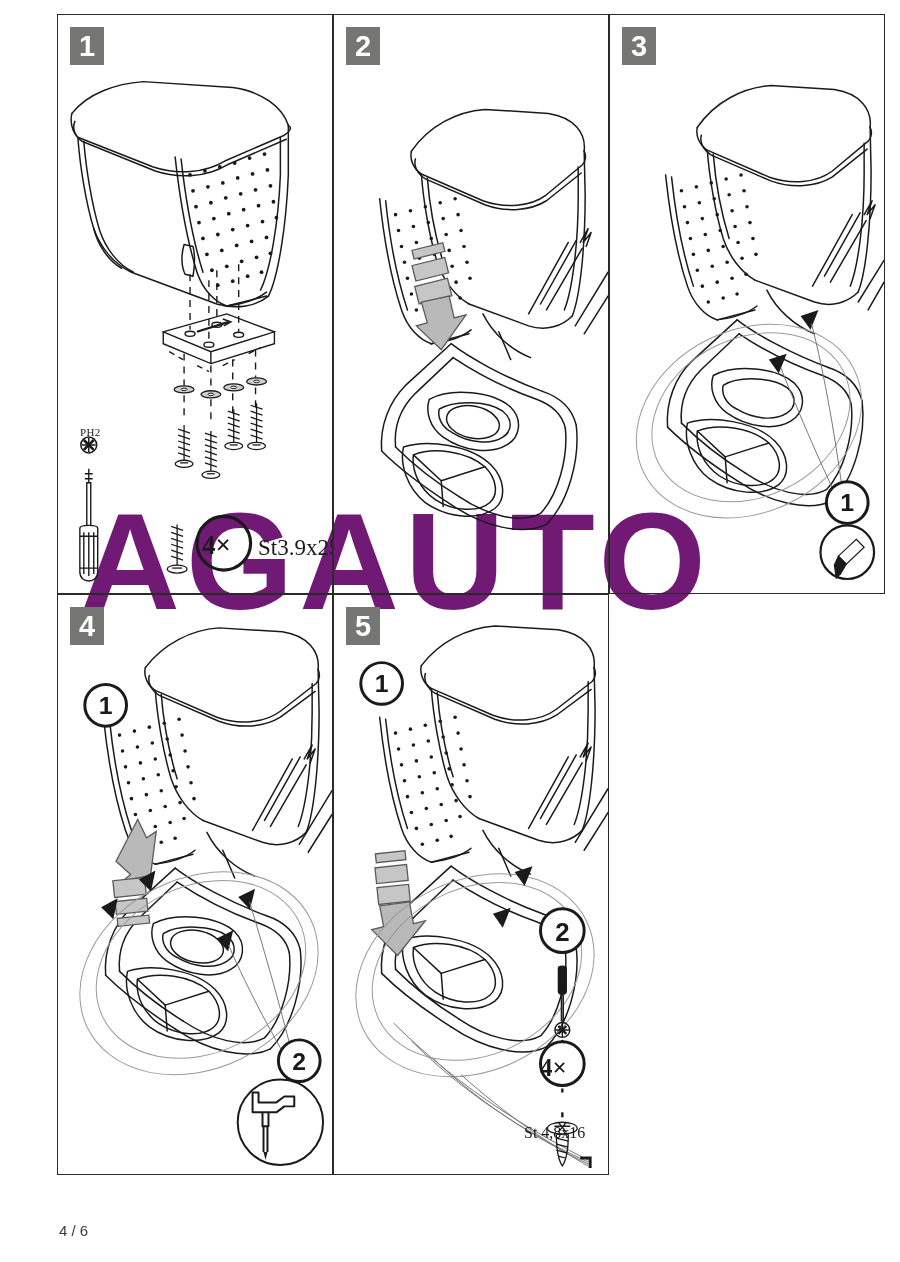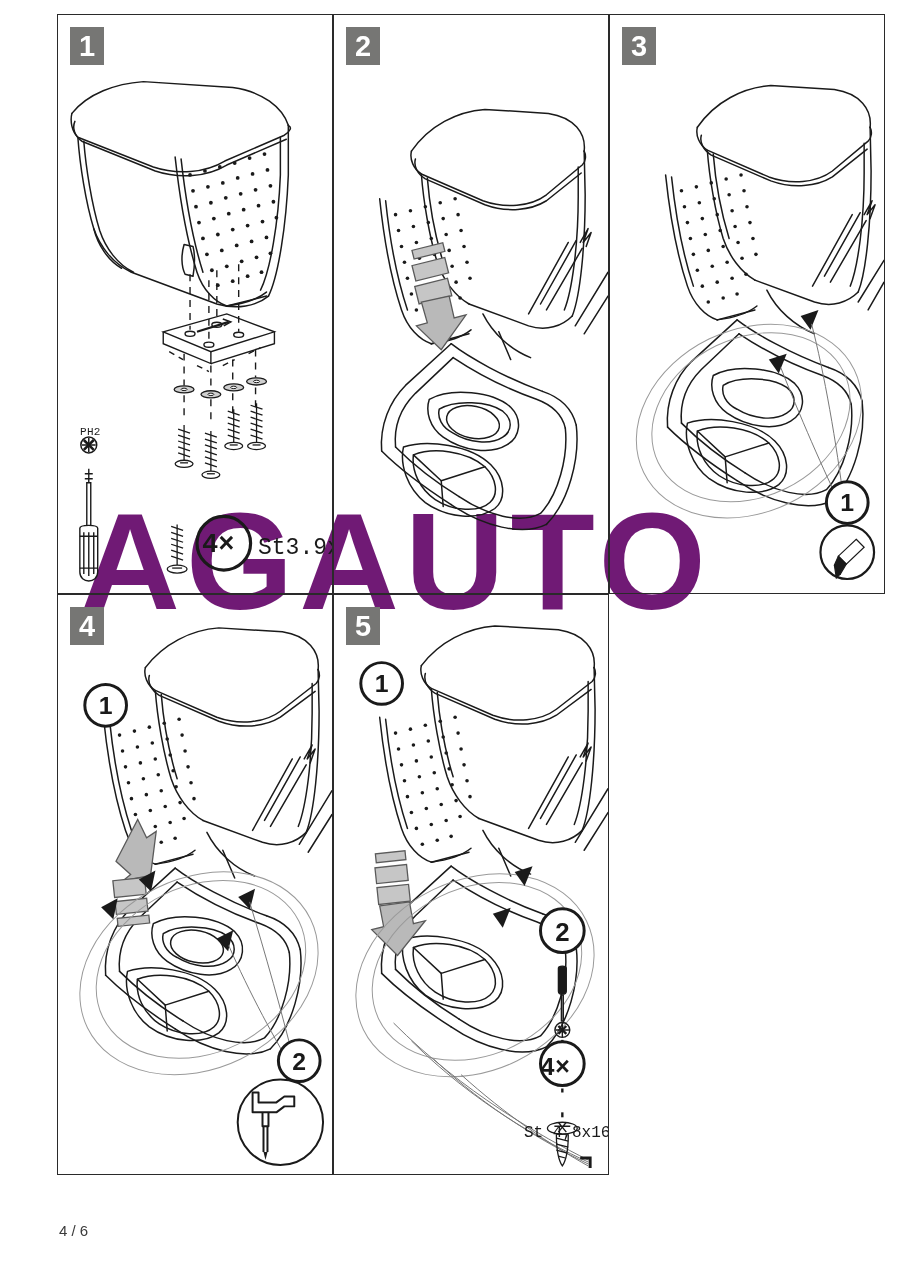--- a/index.html
+++ b/index.html
@@ -56,21 +56,21 @@
     font-size:29px;
     font-weight:700;
     line-height:38px;
     text-align:center;
     z-index:6;
   }
   .art{position:absolute;left:0;top:0;width:100%;height:100%;}
   .art svg{display:block;width:100%;height:100%;}
 
   
-  .lbl{position:absolute;font-family:Liberation Mono, monospace;color:#1a1a1a;white-space:nowrap;}
+  .lbl{position:absolute;font-family:Liberation Serif, serif;color:#1a1a1a;white-space:nowrap;}
   #lbl-ph2   {left:22px; top:411px; font-size:11px; letter-spacing:.3px;}
 
   #page-num{
     position:absolute;
     left:59px; top:1222px;
     font-size:15px;
     color:#3a3a3a;
     z-index:5;
     text-align:center;
   }

